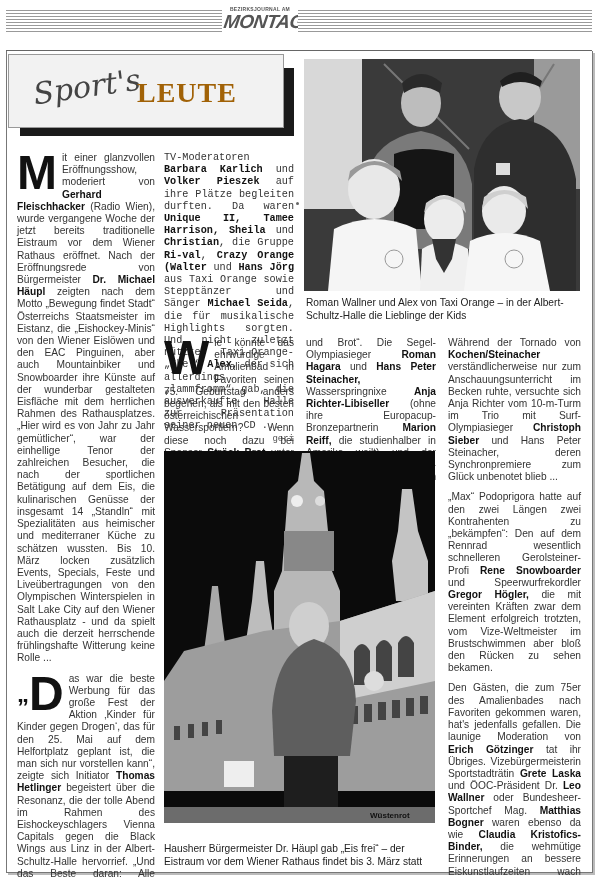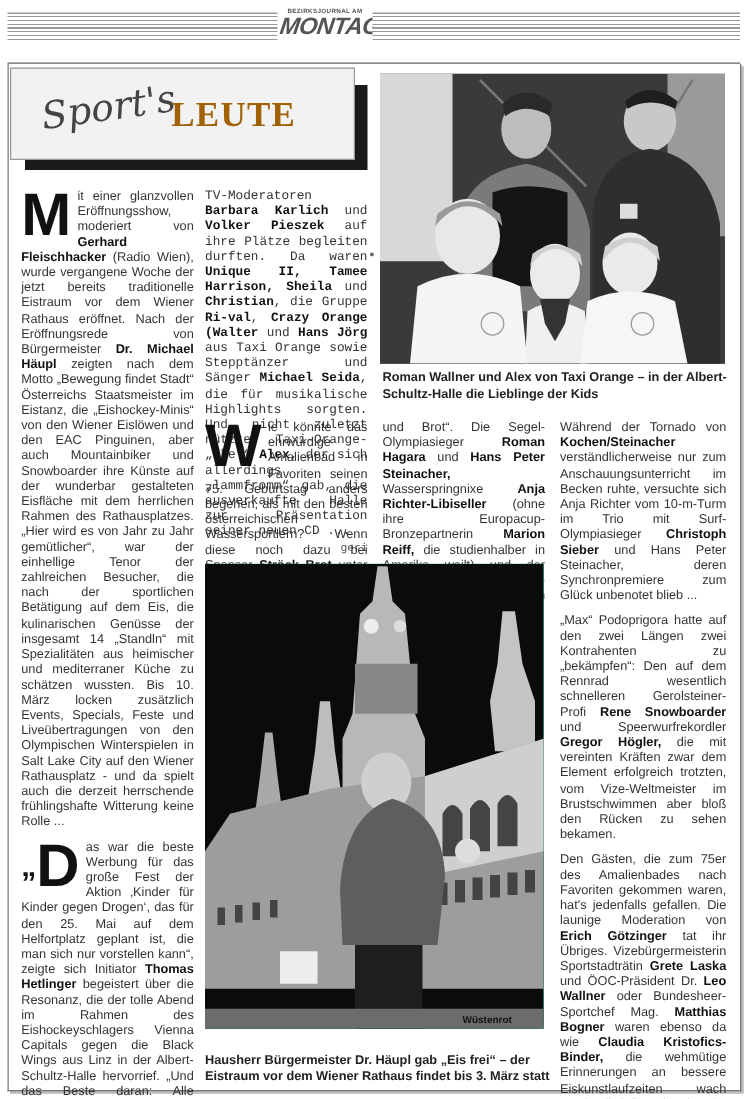--- a/index.html
+++ b/index.html
@@ -23,22 +23,22 @@
   .col p + p { margin-top: 8px; }
   .dropcap { float: left; font-weight: bold; font-size: 48px; line-height: 40px; margin: 1px 5px 0 0; color: #111; font-family: "Liberation Sans", sans-serif; }
   .quote-mark { font-size: 24px; vertical-align: bottom; }
   .c1 { left: 17px; top: 152px; width: 138px; }
   .c2 { left: 164px; top: 152px; width: 130px; font-family: Liberation Mono, monospace; }
   .c2b { left: 164px; top: 337px; width: 130px; }
   .c3 { left: 306px; top: 337px; width: 130px; }
   .c4 { left: 448px; top: 337px; width: 133px; }
   .photo { position: absolute; overflow: hidden; }
   .photo-kids { left: 304px; top: 59px; width: 276px; height: 232px; background: #2b2b2b; }
-  .photo-rathaus { left: 164px; top: 451px; width: 271px; height: 372px; background: #14b8a6; }
-  .caption { position: absolute; font-weight: bold; font-size: 10.2px; line-height: 13px; color: #222; }
+  .photo-rathaus { left: 164px; top: 451px; width: 271px; height: 372px; background: #fca5a5; }
+  .caption { position: absolute; font-weight: normal; font-size: 10.2px; line-height: 13px; color: #222; }
   .cap-kids { left: 306px; top: 296px; width: 278px; }
   .cap-rathaus { left: 164px; top: 842px; width: 276px; }
   .author { float: right; font-size: 9px; color: #555; }
   .dot { position: absolute; left: 296px; top: 202px; width: 3px; height: 3px; background: #666; border-radius: 50%; }
 </style>
 </head>
 <body>
 
 <div class="masthead">
   <div class="mast-lines left"></div>

